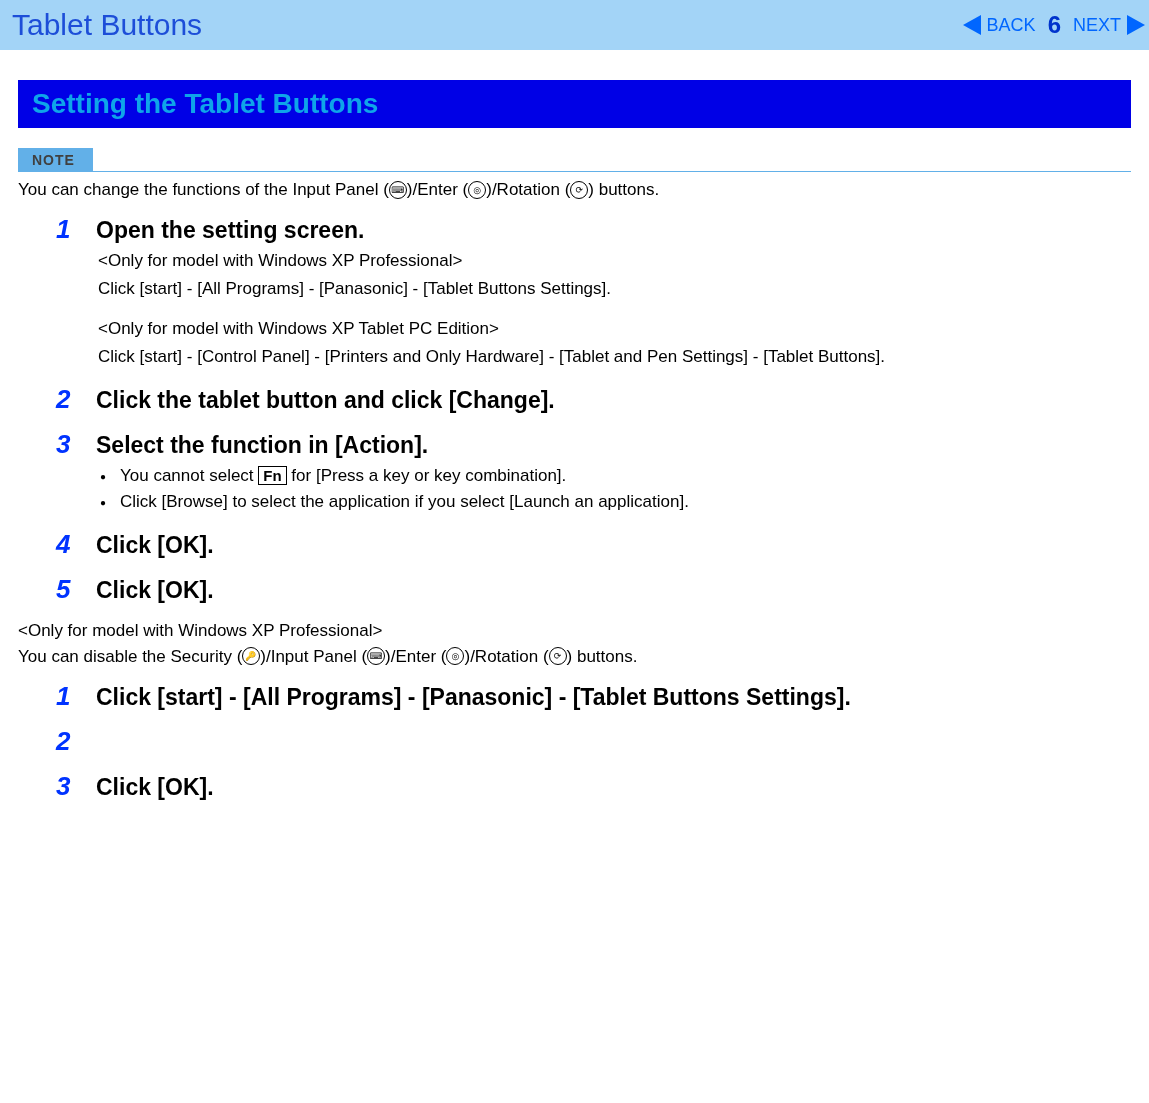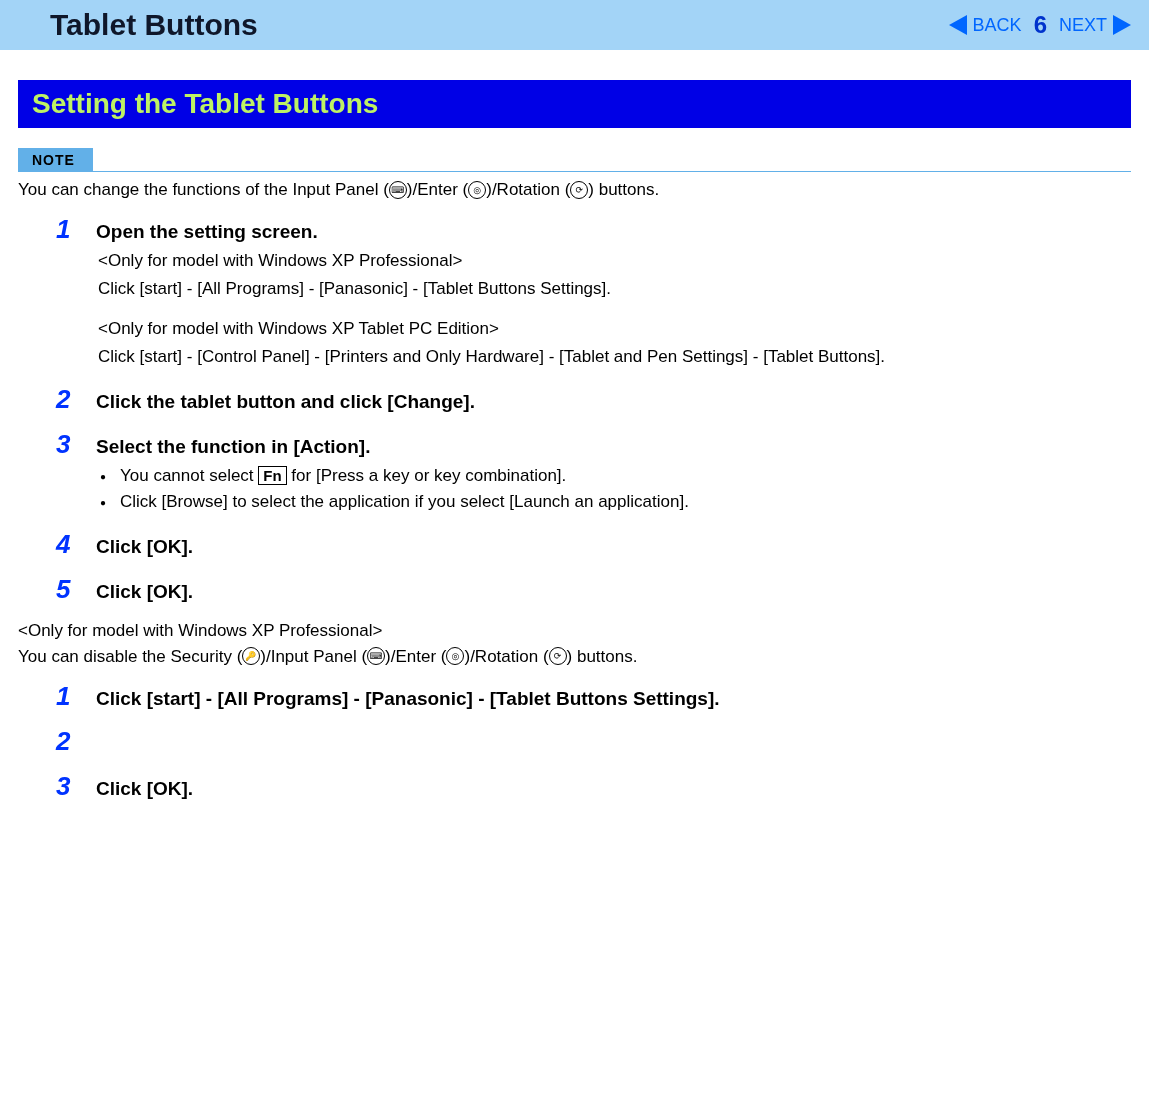--- a/index.html
+++ b/index.html
@@ -11,28 +11,27 @@
   }
   .header-bar {
     background: #a3d4f7;
     height: 50px;
     display: flex;
     align-items: center;
     padding: 0 12px;
     position: relative;
   }
   .header-title {
-    color: #0f172a;
+    color: #1d4ed8;
     font-size: 30px;
-    font-weight: bold;
-    margin-left: 38px;
+    font-weight: normal;
   }
   .nav-group {
     position: absolute;
-    right: 18px;
+    right: 4px;
     top: 50%;
     transform: translateY(-50%);
     display: flex;
     align-items: center;
     gap: 6px;
   }
   .nav-back, .nav-next {
     color: #0066ff;
     font-size: 18px;
     font-weight: normal;
@@ -54,30 +53,30 @@
     border-right: 18px solid #0066ff;
   }
   .arrow-right {
     border-top: 10px solid transparent;
     border-bottom: 10px solid transparent;
     border-left: 18px solid #0066ff;
   }
   .content { padding: 0 18px 30px 18px; }
   .section-banner {
     background: #0000e6;
-    color: #bef264;
+    color: #0ea5e9;
     font-size: 28px;
     font-weight: bold;
     padding: 8px 14px;
     margin: 30px 0 20px 0;
   }
   .note-label {
     display: inline-block;
     background: #62b0e8;
-    color: #000000;
+    color: #404040;
     font-size: 14px;
     font-weight: bold;
     padding: 4px 18px 4px 14px;
     letter-spacing: 1px;
   }
   .note-rule {
     border: none;
     border-top: 1px solid #62b0e8;
     margin-top: -1px;
     margin-bottom: 8px;
@@ -138,21 +137,21 @@
     gap: 18px;
   }
   .step-num {
     color: #0033ff;
     font-size: 26px;
     font-weight: bold;
     font-style: italic;
     min-width: 22px;
   }
   .step-title {
-    font-size: 19px;
+    font-size: 23px;
     font-weight: bold;
     text-align: right;
   }
   .step-body {
     margin-left: 42px;
     font-size: 17px;
     line-height: 1.45;
     margin-top: 4px;
   }
   .step-body p { margin: 3px 0; }

